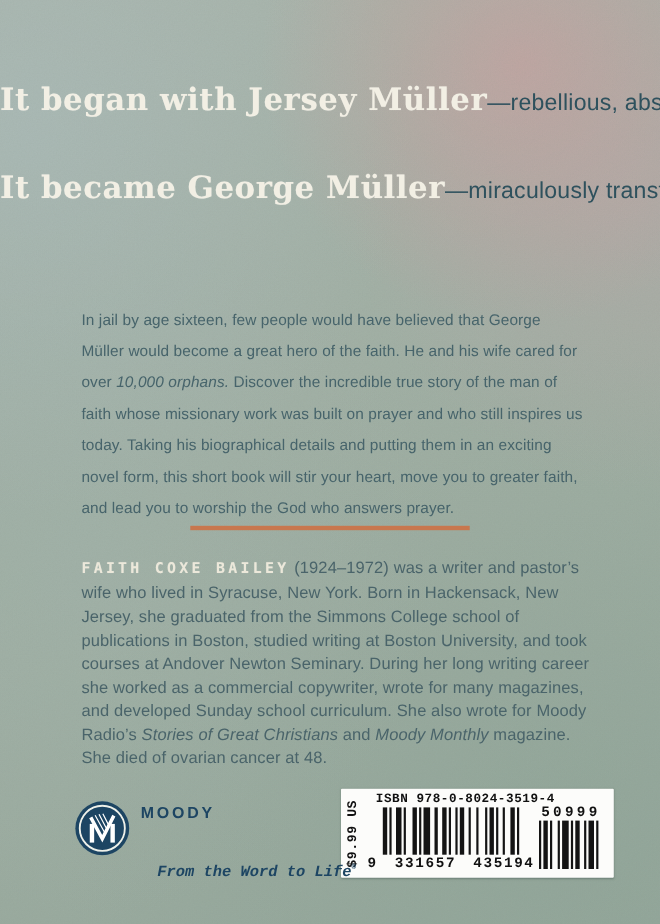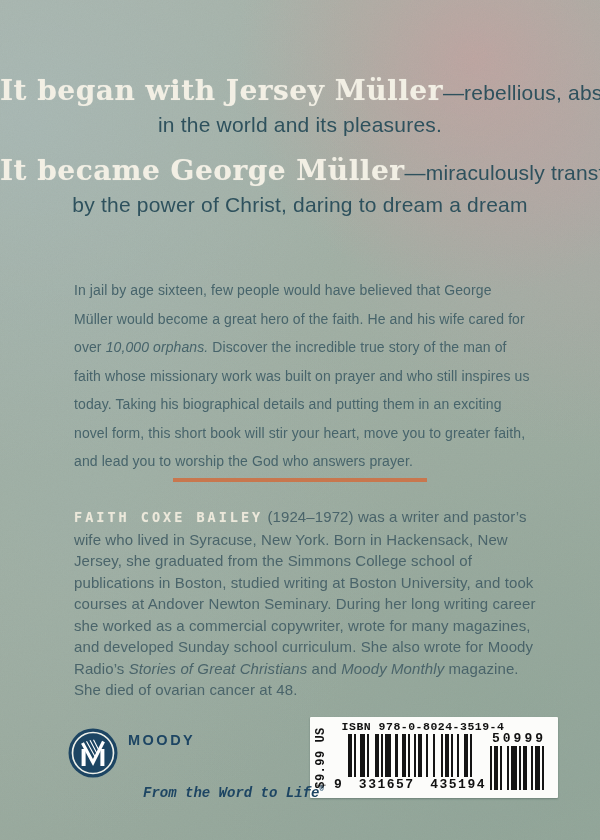--- a/index.html
+++ b/index.html
@@ -110,28 +110,26 @@
       <feTurbulence type="fractalNoise" baseFrequency="0.82" numOctaves="2" stitchTiles="stitch"></feTurbulence>
       <feColorMatrix type="matrix" values="0 0 0 0 0.20  0 0 0 0 0.25  0 0 0 0 0.22  0 0 0 0.22 0"></feColorMatrix>
     </filter>
     <rect width="600" height="840" filter="url(#noise)"></rect>
   </svg>
 
   <div class="tagline" id="tagline-1">
     <div class="row">
       <span class="deco">It began with Jersey Müller</span><span class="plain">—rebellious, absorbed</span>
     </div>
-    <div class="sub">in the world and its pleasures.</div>
   </div>
 
   <div class="tagline" id="tagline-2">
     <div class="row">
       <span class="deco">It became George Müller</span><span class="plain">—miraculously transformed</span>
     </div>
-    <div class="sub">by the power of Christ, daring to dream a dream</div>
   </div>
 
   <p class="synopsis"><span>In jail by age sixteen, few people would have believed that George Müller would become a great hero of the faith. He and his wife cared for over </span><span class="it">10,000 orphans.</span><span> Discover the incredible true story of the man of faith whose missionary work was built on prayer and who still inspires us today. Taking his biographical details and putting them in an exciting novel form, this short book will stir your heart, move you to greater faith, and lead you to worship the God who answers prayer.</span></p>
 
   <div class="divider"></div>
 
   <p class="bio"><span class="author">FAITH COXE BAILEY</span><span><span> (1924–1972) was a writer and pastor’s wife who lived in Syracuse, New York. Born in Hackensack, New Jersey, she graduated from the Simmons College school of publications in Boston, studied writing at Boston University, and took courses at Andover Newton Seminary. During her long writing career she worked as a commercial copywriter, wrote for many magazines, and developed Sunday school curriculum. She also wrote for Moody Radio’s </span><span class="it">Stories of Great Christians</span><span> and </span><span class="it">Moody Monthly</span><span> magazine. She died of ovarian cancer at 48.</span></span></p>
 
 
   <div class="barcode-box">

